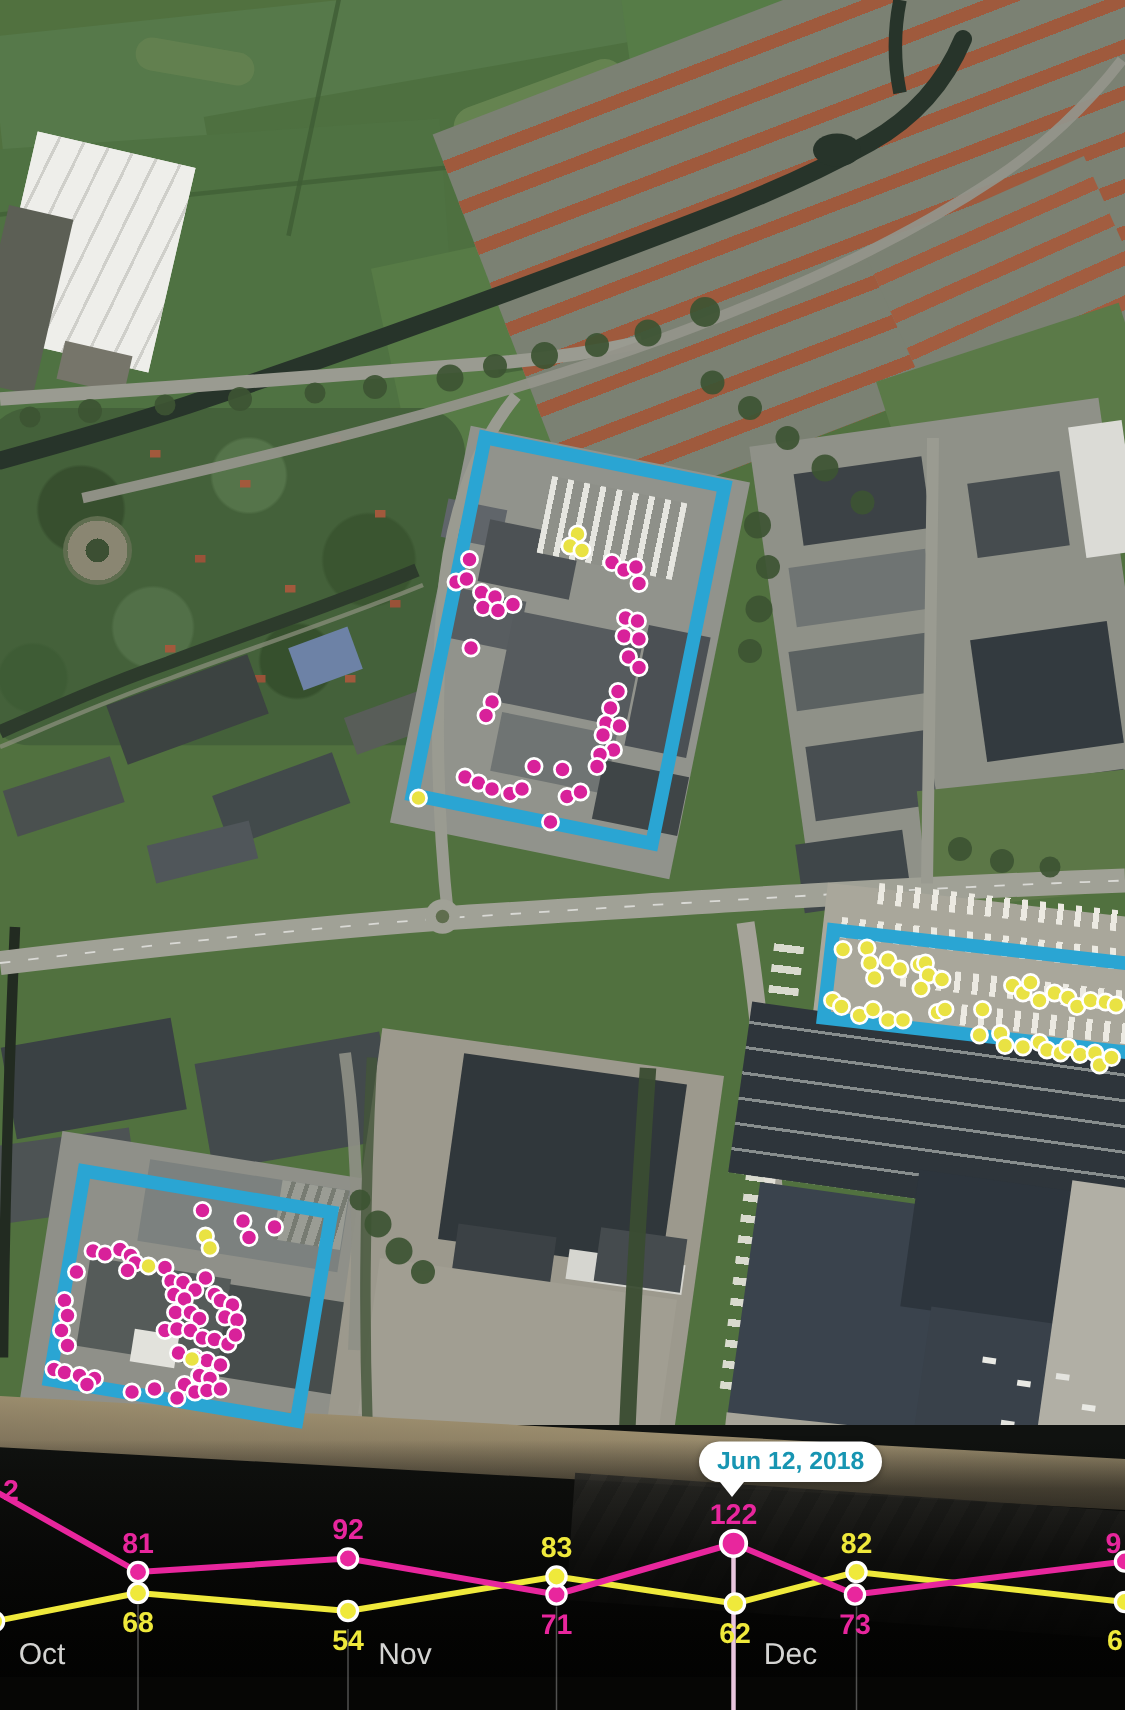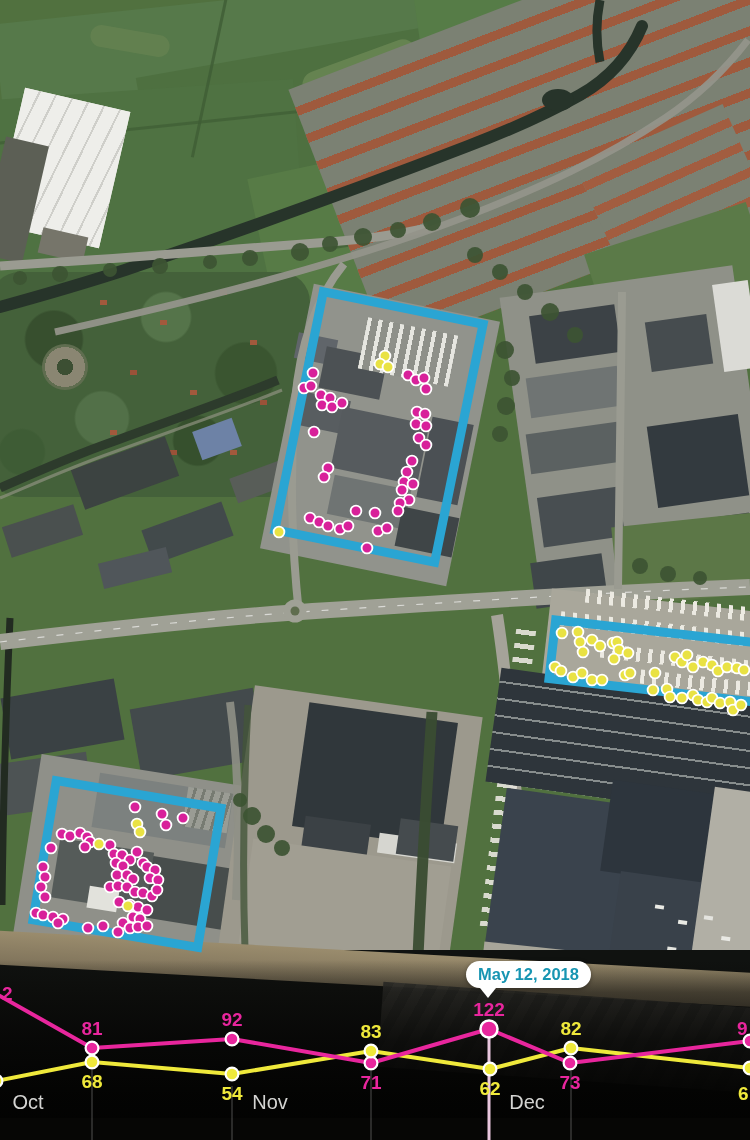--- a/index.html
+++ b/index.html
@@ -357,15 +357,15 @@
       <text x="232" y="1100" fill="#efe93b" text-anchor="middle" class="chart-val">54</text>
       <text x="371" y="1038" fill="#efe93b" text-anchor="middle" class="chart-val">83</text>
       <text x="490" y="1095" fill="#efe93b" text-anchor="middle" class="chart-val">62</text>
       <text x="571" y="1035" fill="#efe93b" text-anchor="middle" class="chart-val">82</text>
       <text x="738" y="1100" fill="#efe93b" text-anchor="start" class="chart-val">6</text>
       <text x="28" y="1109" fill="#d4d4d2" text-anchor="middle" class="chart-month">Oct</text>
       <text x="270" y="1109" fill="#d4d4d2" text-anchor="middle" class="chart-month">Nov</text>
       <text x="527" y="1109" fill="#d4d4d2" text-anchor="middle" class="chart-month">Dec</text>
     </svg>
 
-  <div class="tooltip" style="left: 466px; top: 961px;">May 12, 2018</div>
+  <div class="tooltip" style="left: 466px; top: 961px;">Jun 12, 2018</div>
 
 </div>
 
 </body></html>

